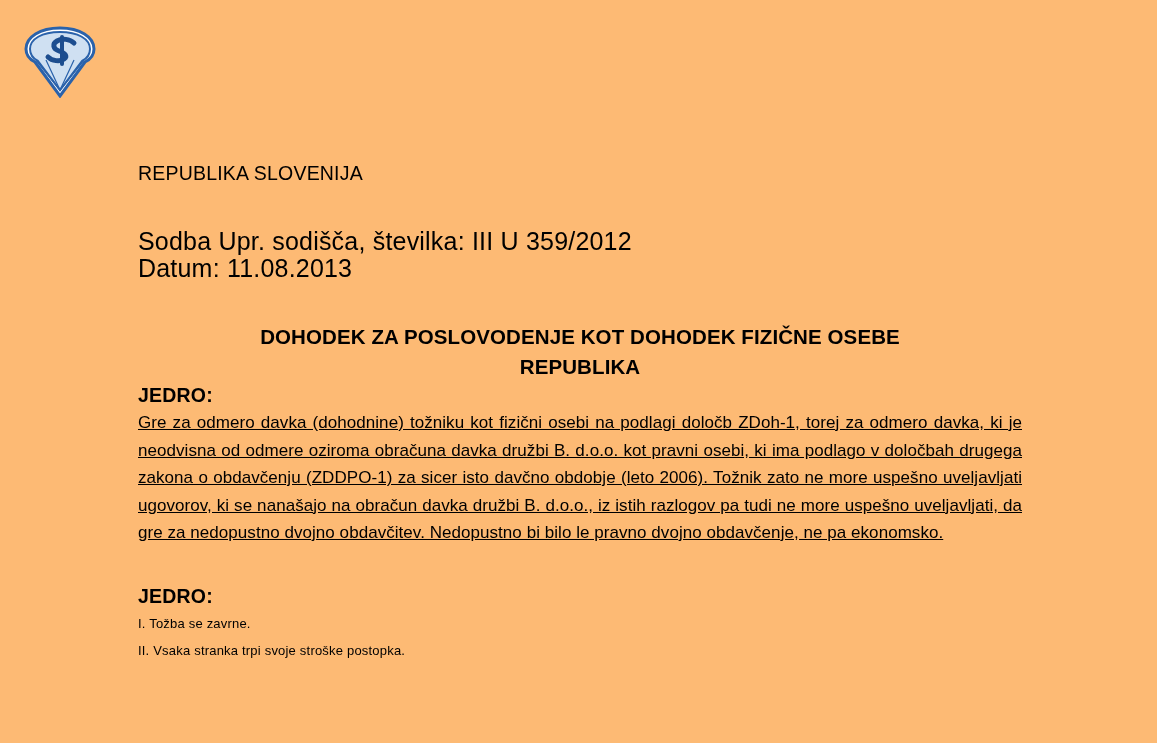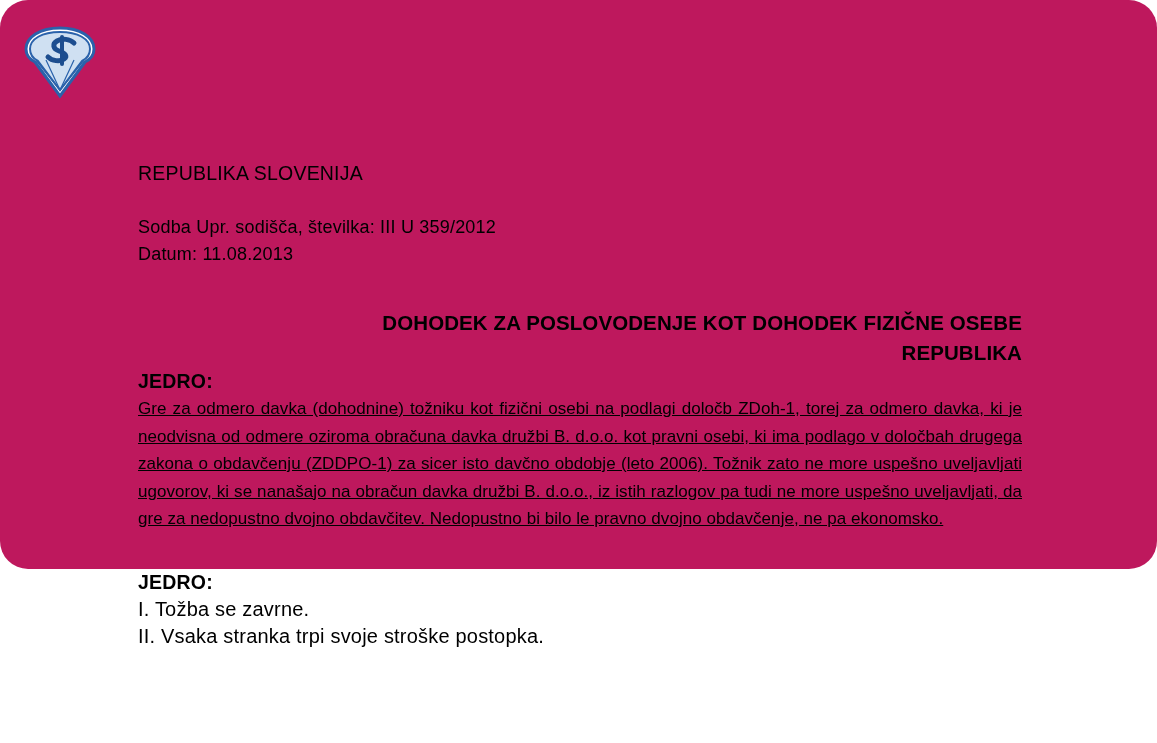--- a/index.html
+++ b/index.html
@@ -10,73 +10,72 @@
   body {
     width: 1157px;
     height: 743px;
     overflow: hidden;
     font-family: "Liberation Sans", sans-serif;
     color: #000000;
   }
   .page {
     position: relative;
     width: 1157px;
-    height: 569px;
-    background: #be185d;
-    border-radius: 28px;
+    height: 743px;
+    background: #fdba74;
   }
   .logo {
     position: absolute;
     left: 22px;
     top: 26px;
     width: 76px;
     height: 72px;
   }
   .doc-body {
     position: absolute;
     left: 138px;
     top: 160px;
     width: 884px;
   }
   .header-block {
     font-size: 19.5px;
     line-height: 27px;
     letter-spacing: 0.2px;
   }
   .meta-block {
-    margin-top: 27px;
-    font-size: 18px;
+    margin-top: 41px;
+    font-size: 25px;
     line-height: 27px;
     letter-spacing: 0.2px;
   }
   .doc-title {
     margin-top: 40px;
     font-size: 20.5px;
     font-weight: bold;
-    text-align: right;
+    text-align: center;
     line-height: 30px;
     letter-spacing: 0.1px;
   }
   .section {
   }
   .section-label {
     font-size: 19.5px;
     font-weight: bold;
     line-height: 27px;
     letter-spacing: 0.2px;
   }
   .section-para {
     font-size: 17px;
     line-height: 27.5px;
     text-align: justify;
     letter-spacing: 0.05px;
     text-decoration: underline;
   }
   .section-line {
-    font-size: 20px;
+    font-size: 13px;
     line-height: 27.5px;
     letter-spacing: 0.2px;
   }
   .section-izrek {
     margin-top: 36px;
   }
   .clipped {
     overflow: hidden;
   }
 </style>

